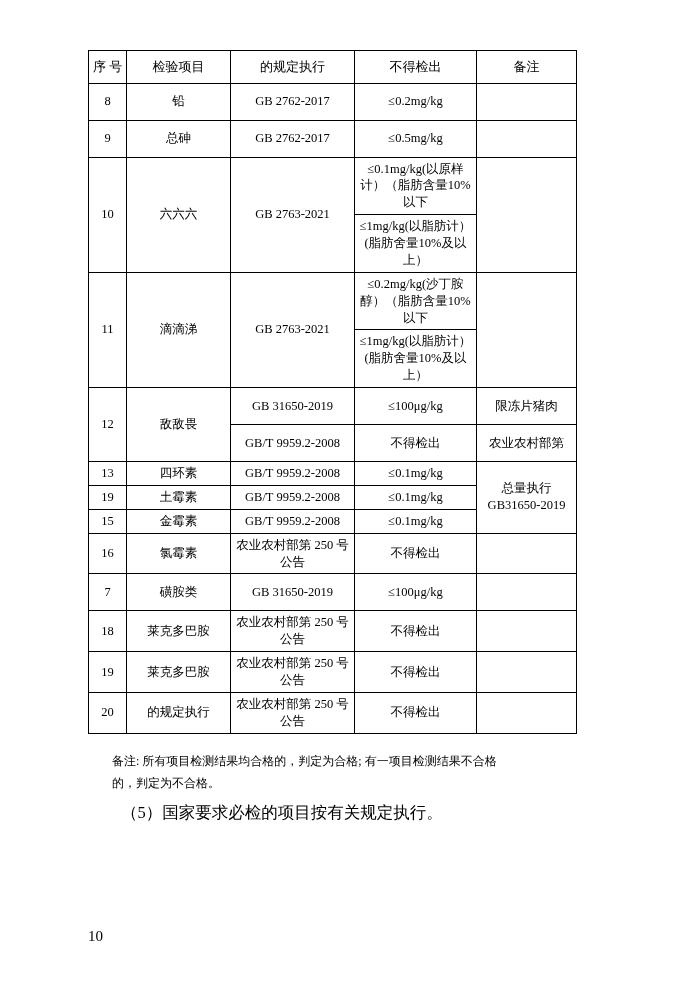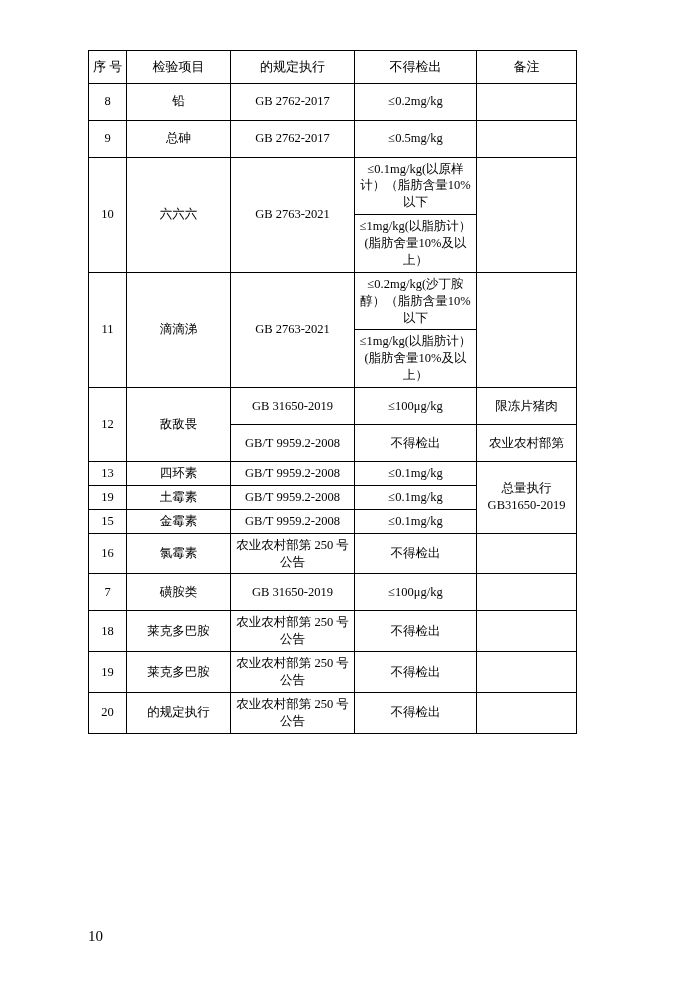--- a/index.html
+++ b/index.html
@@ -211,17 +211,19 @@
       <tr>
         <td class="tall">20</td>
         <td class="cell-small">的规定执行</td>
         <td class="cell-small">农业农村部第 250 号公告</td>
         <td>不得检出</td>
         <td></td>
       </tr>
     </tbody>
   </table>
 
-
+  <div class="note">备注: 所有项目检测结果均合格的，判定为合格; 有一项目检测结果不合格的，判定为不合格。</div>
+
+  <div class="para2">（5）国家要求必检的项目按有关规定执行。</div>
 
   <div class="pageno">10</div>
 
 </div>
 
 </body></html>

